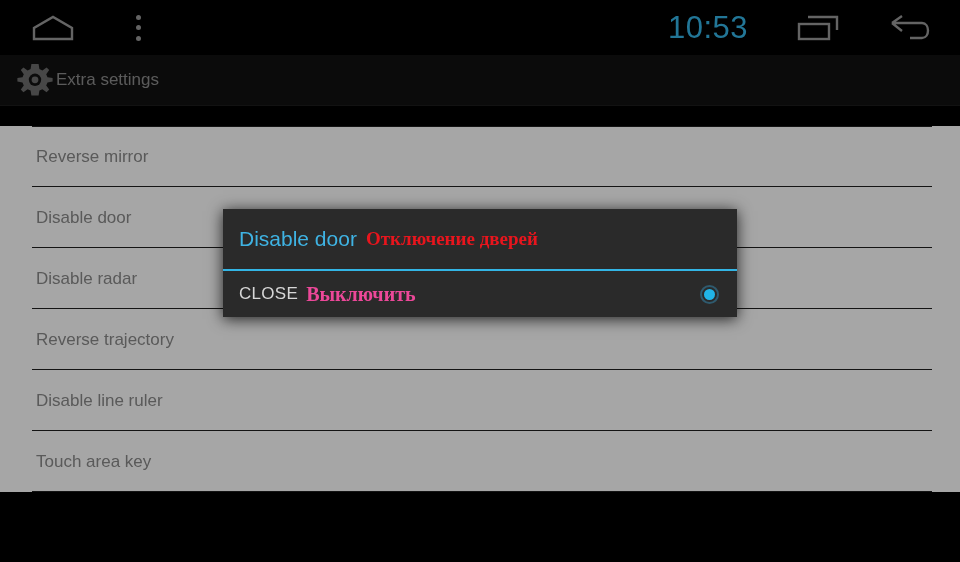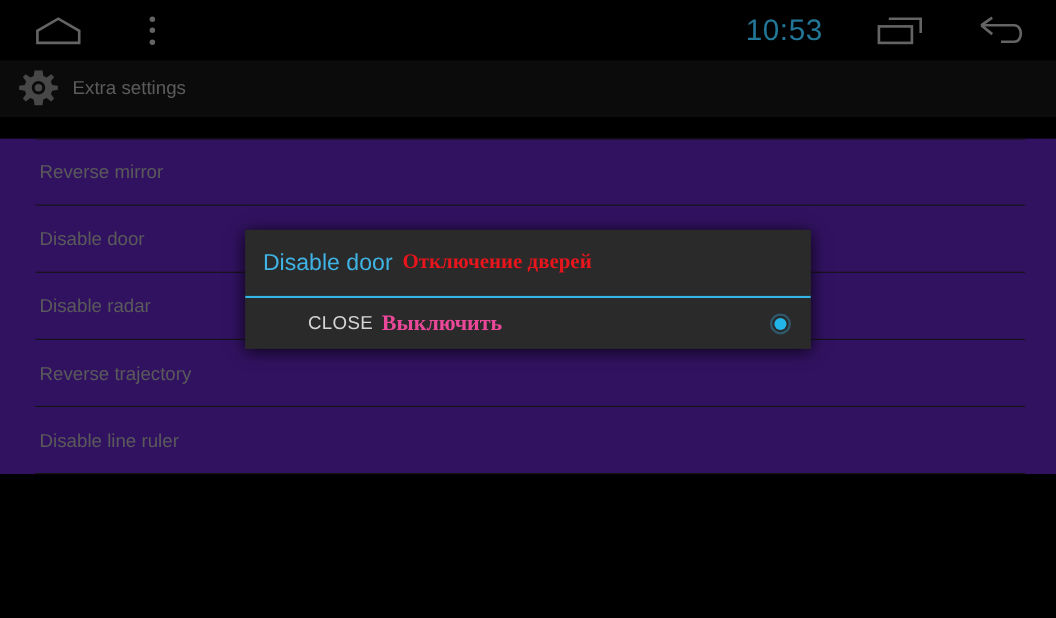--- a/index.html
+++ b/index.html
@@ -45,21 +45,21 @@
     gap: 48px;
   }
 
   .icon-home { width: 42px; height: 26px; display: block; }
   .icon-dots { width: 8px; height: 26px; display: flex; flex-direction: column;
                justify-content: space-between; align-items: center; }
   .icon-dots i { width: 5px; height: 5px; border-radius: 50%; background: #9a9a9a; display: block; }
 
   #clock {
     color: #35b6e8;
-    font-size: 27px;
+    font-size: 31px;
     letter-spacing: 0.5px;
     line-height: 1;
   }
 
   .icon-recents { width: 44px; height: 28px; display: block; }
   .icon-back { width: 46px; height: 28px; display: block; }
 
   
   #actionbar {
     position: absolute;
@@ -69,29 +69,28 @@
     display: flex;
     align-items: center;
     border-bottom: 1px solid #1c1c1c;
   }
   .gear-wrap { margin-left: 14px; width: 42px; height: 42px;
                display: flex; align-items: center; justify-content: center; }
   .icon-gear { width: 38px; height: 38px; display: block; }
   #actionbar .ab-title {
     color: #8d8d8d;
     font-size: 17px;
-    margin-left: 10px;
   }
 
   
   #list {
     position: absolute;
     left: 0; top: 126px;
     width: 960px;
-    background: #4c1d95;
+    background: #ffffff;
   }
   .list-row {
     position: relative;
     height: 61px;
     display: flex;
     align-items: center;
   }
   .list-row .row-label {
     color: #8a8a8a;
     font-size: 17px;
@@ -163,21 +162,20 @@
     position: absolute;
     left: 0; right: 0; top: 0;
     height: 1px;
     background: #363636;
   }
   .opt-en {
     color: #d6d6d6;
     font-size: 17px;
     font-family: "Liberation Sans", sans-serif;
     letter-spacing: 0.3px;
-    margin-left: 41px;
   }
   .opt-ru {
     color: #ec4899;
     font-size: 20px;
     font-weight: bold;
     font-family: "Liberation Serif", serif;
     margin-left: 8px;
   }
   .radio-spacer { flex: 1; }
 
@@ -277,20 +275,23 @@
     </div>
     <div class="list-row">
       <span class="row-label">Disable radar</span>
     </div>
     <div class="list-row">
       <span class="row-label">Reverse trajectory</span>
     </div>
     <div class="list-row">
       <span class="row-label">Disable line ruler</span>
     </div>
+    <div class="list-row">
+      <span class="row-label">Touch area key</span>
+    </div>
   </div>
 
   <div id="scrim"></div>
 
   <div id="dialog">
 
     <div id="dialog-title-bar">
       <span class="title-en">Disable door</span>
       <span class="title-ru">Отключение дверей</span>
     </div>

